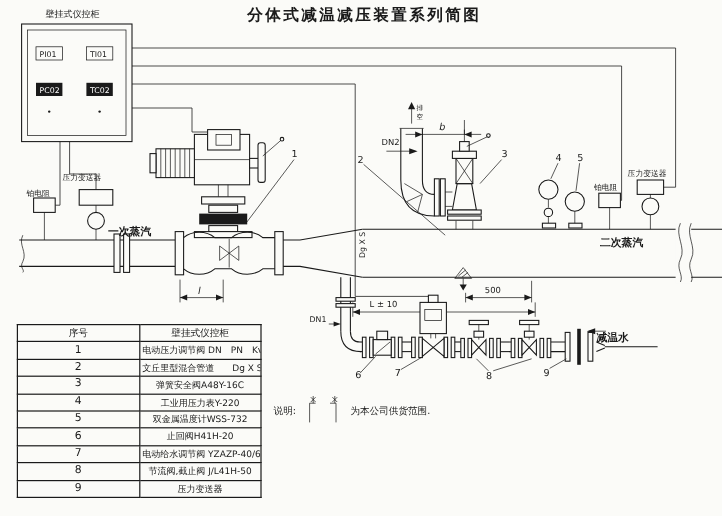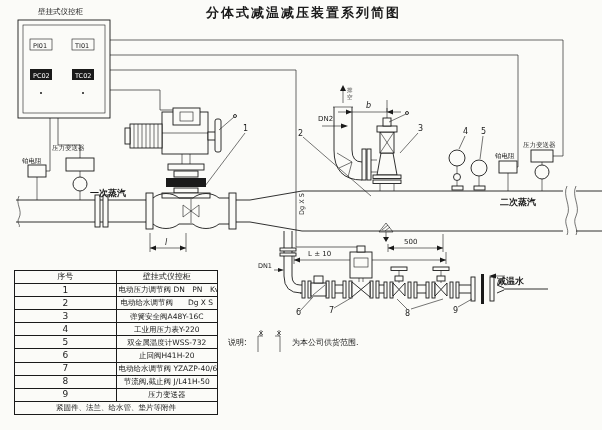--- a/index.html
+++ b/index.html
@@ -372,21 +372,21 @@
         <tr>
     <th>序号</th>
     <th>壁挂式仪控柜</th>
   </tr>
   <tr>
     <td class="num">1</td>
     <td class="ct">电动压力调节阀 DN　PN　Kv</td>
   </tr>
   <tr>
     <td class="num">2</td>
-    <td class="ct">电动给水调节阀　　Dg X S</td>
+    <td class="ct">文丘里型混合管道　　Dg X S</td>
   </tr>
   <tr>
     <td class="num">3</td>
     <td class="ct">弹簧安全阀A48Y-16C</td>
   </tr>
   <tr>
     <td class="num">4</td>
     <td class="ct">工业用压力表Y-220</td>
   </tr>
   <tr>
@@ -401,19 +401,16 @@
     <td class="num">7</td>
     <td class="ct">电动给水调节阀 YZAZP-40/64 Kv</td>
   </tr>
   <tr>
     <td class="num">8</td>
     <td class="ct">节流阀,截止阀 J/L41H-50</td>
   </tr>
   <tr>
     <td class="num">9</td>
     <td class="ct">压力变送器</td>
-  </tr>
-  <tr>
-    <td class="ft" colspan="2">紧固件、法兰、给水管、垫片等附件</td>
   </tr>
 </tbody>
     </table>
 </div>
 
 </body></html>

